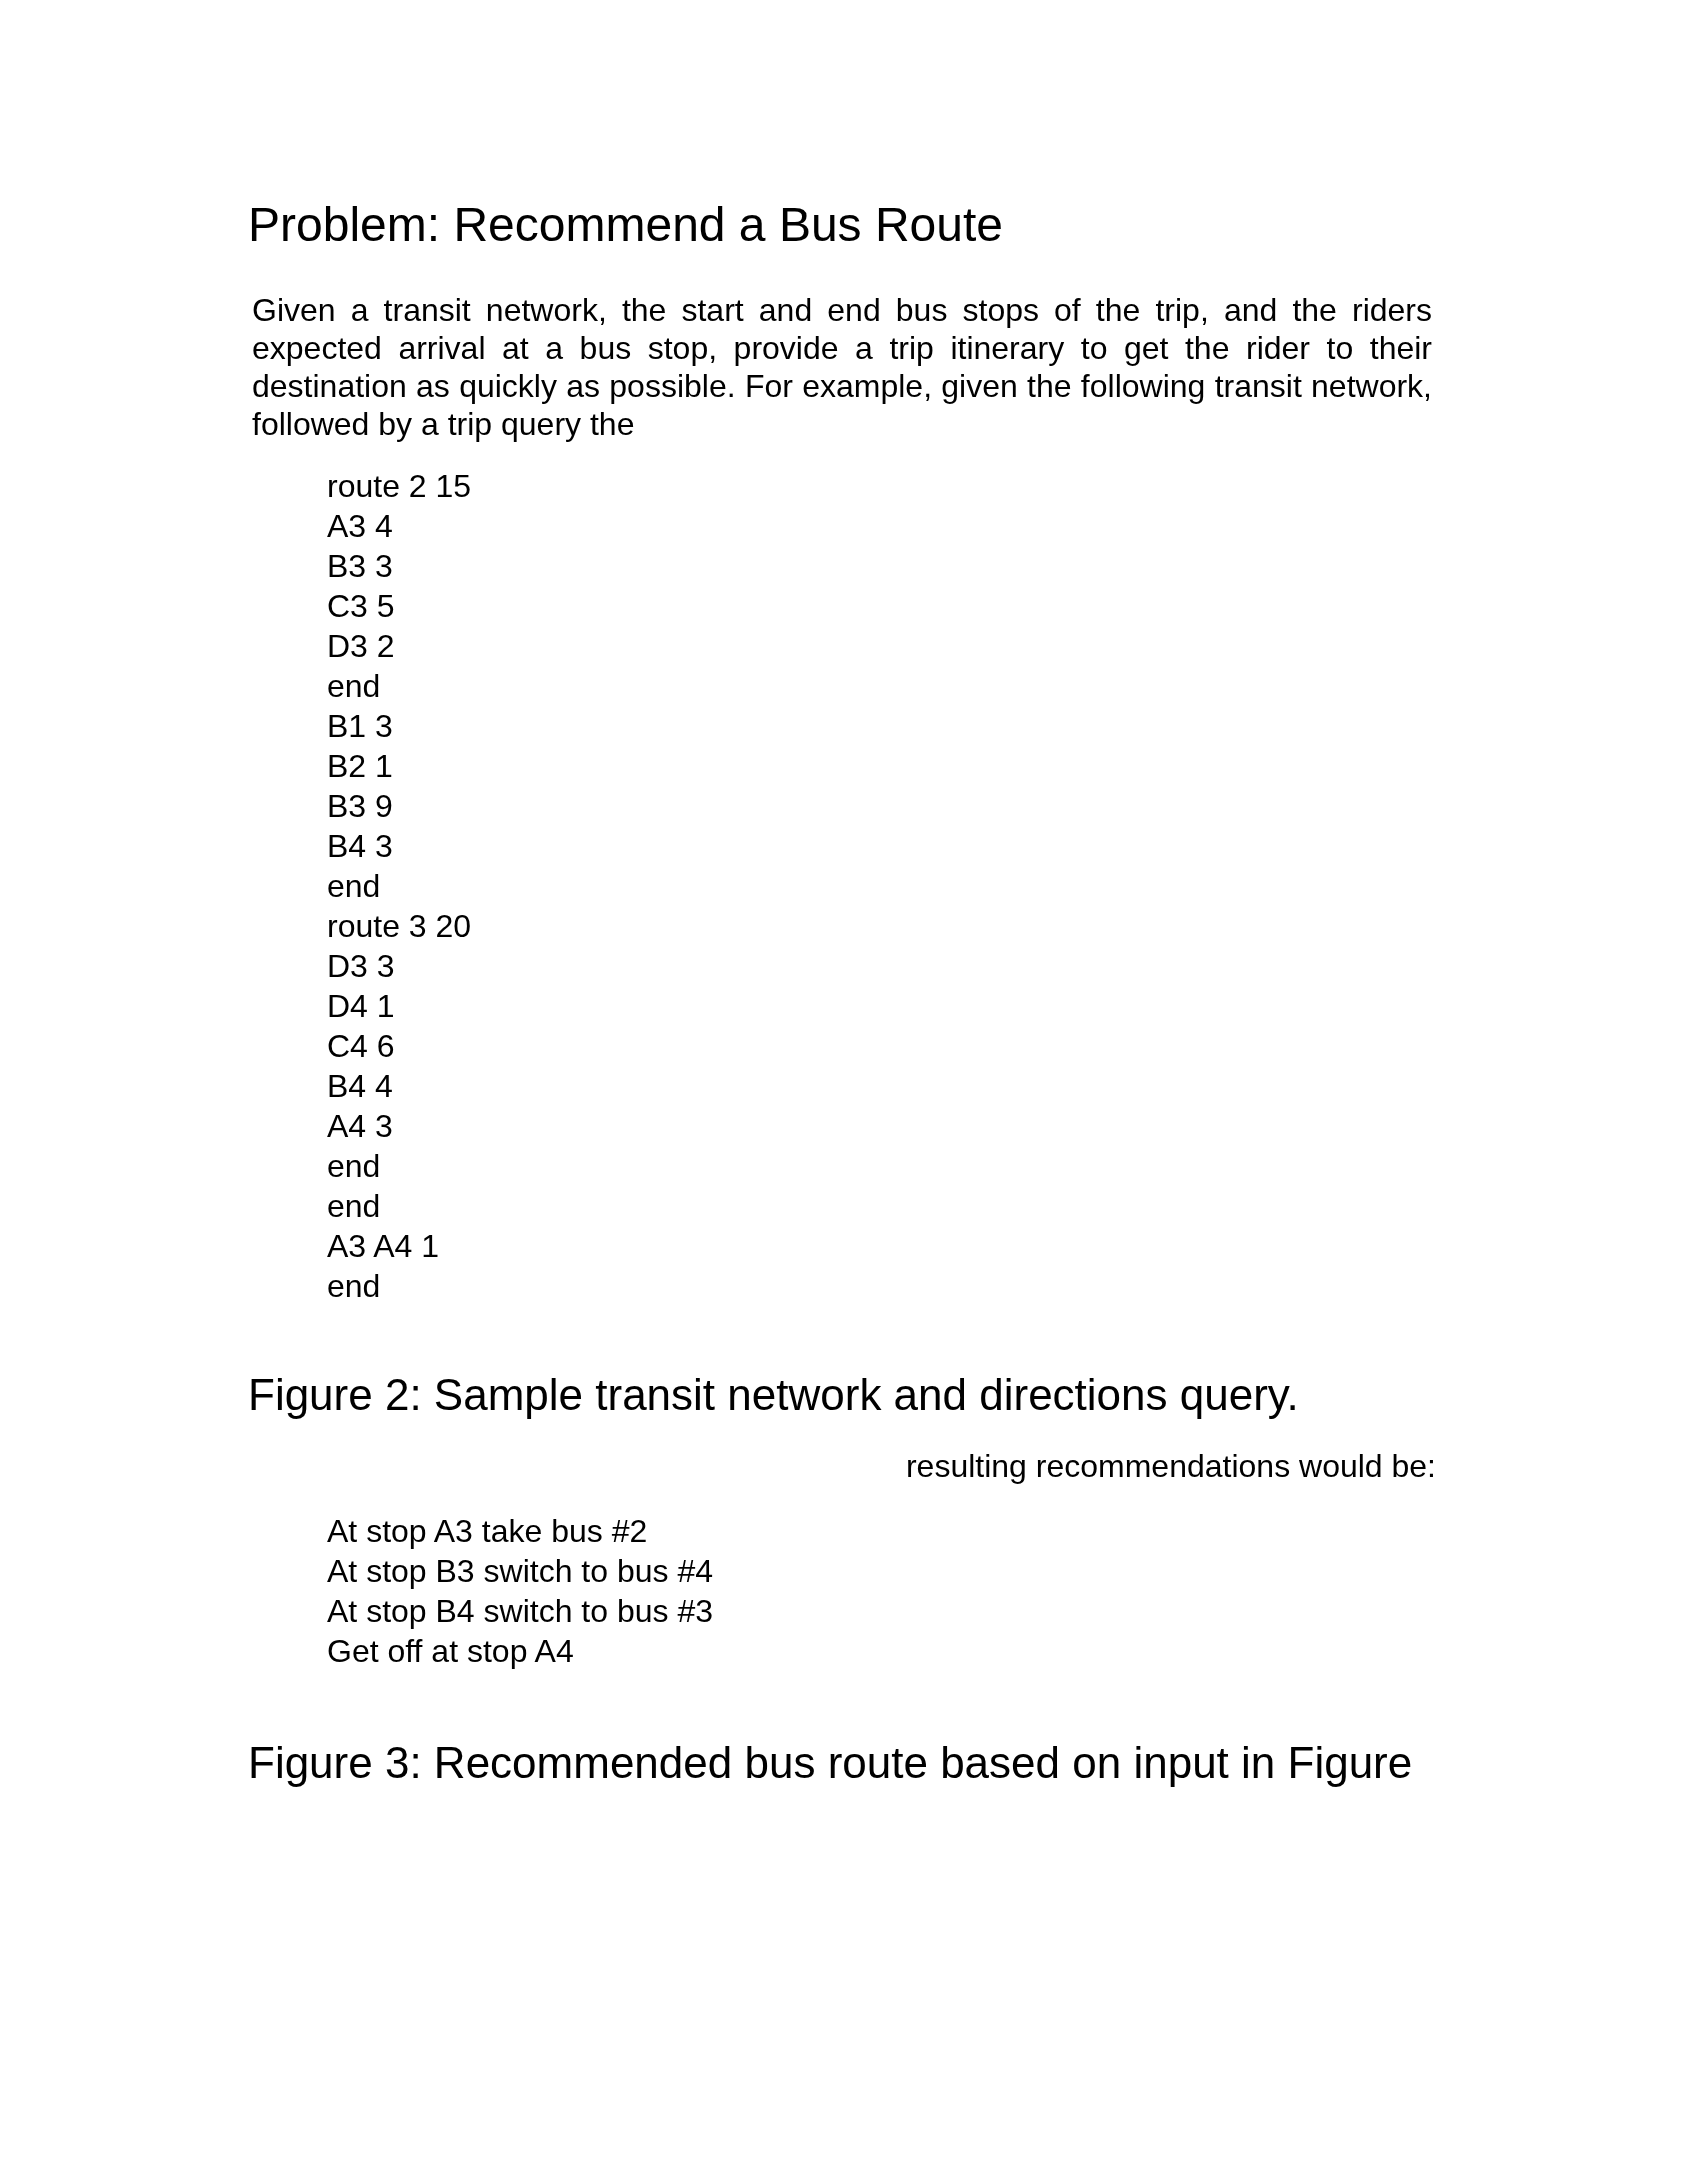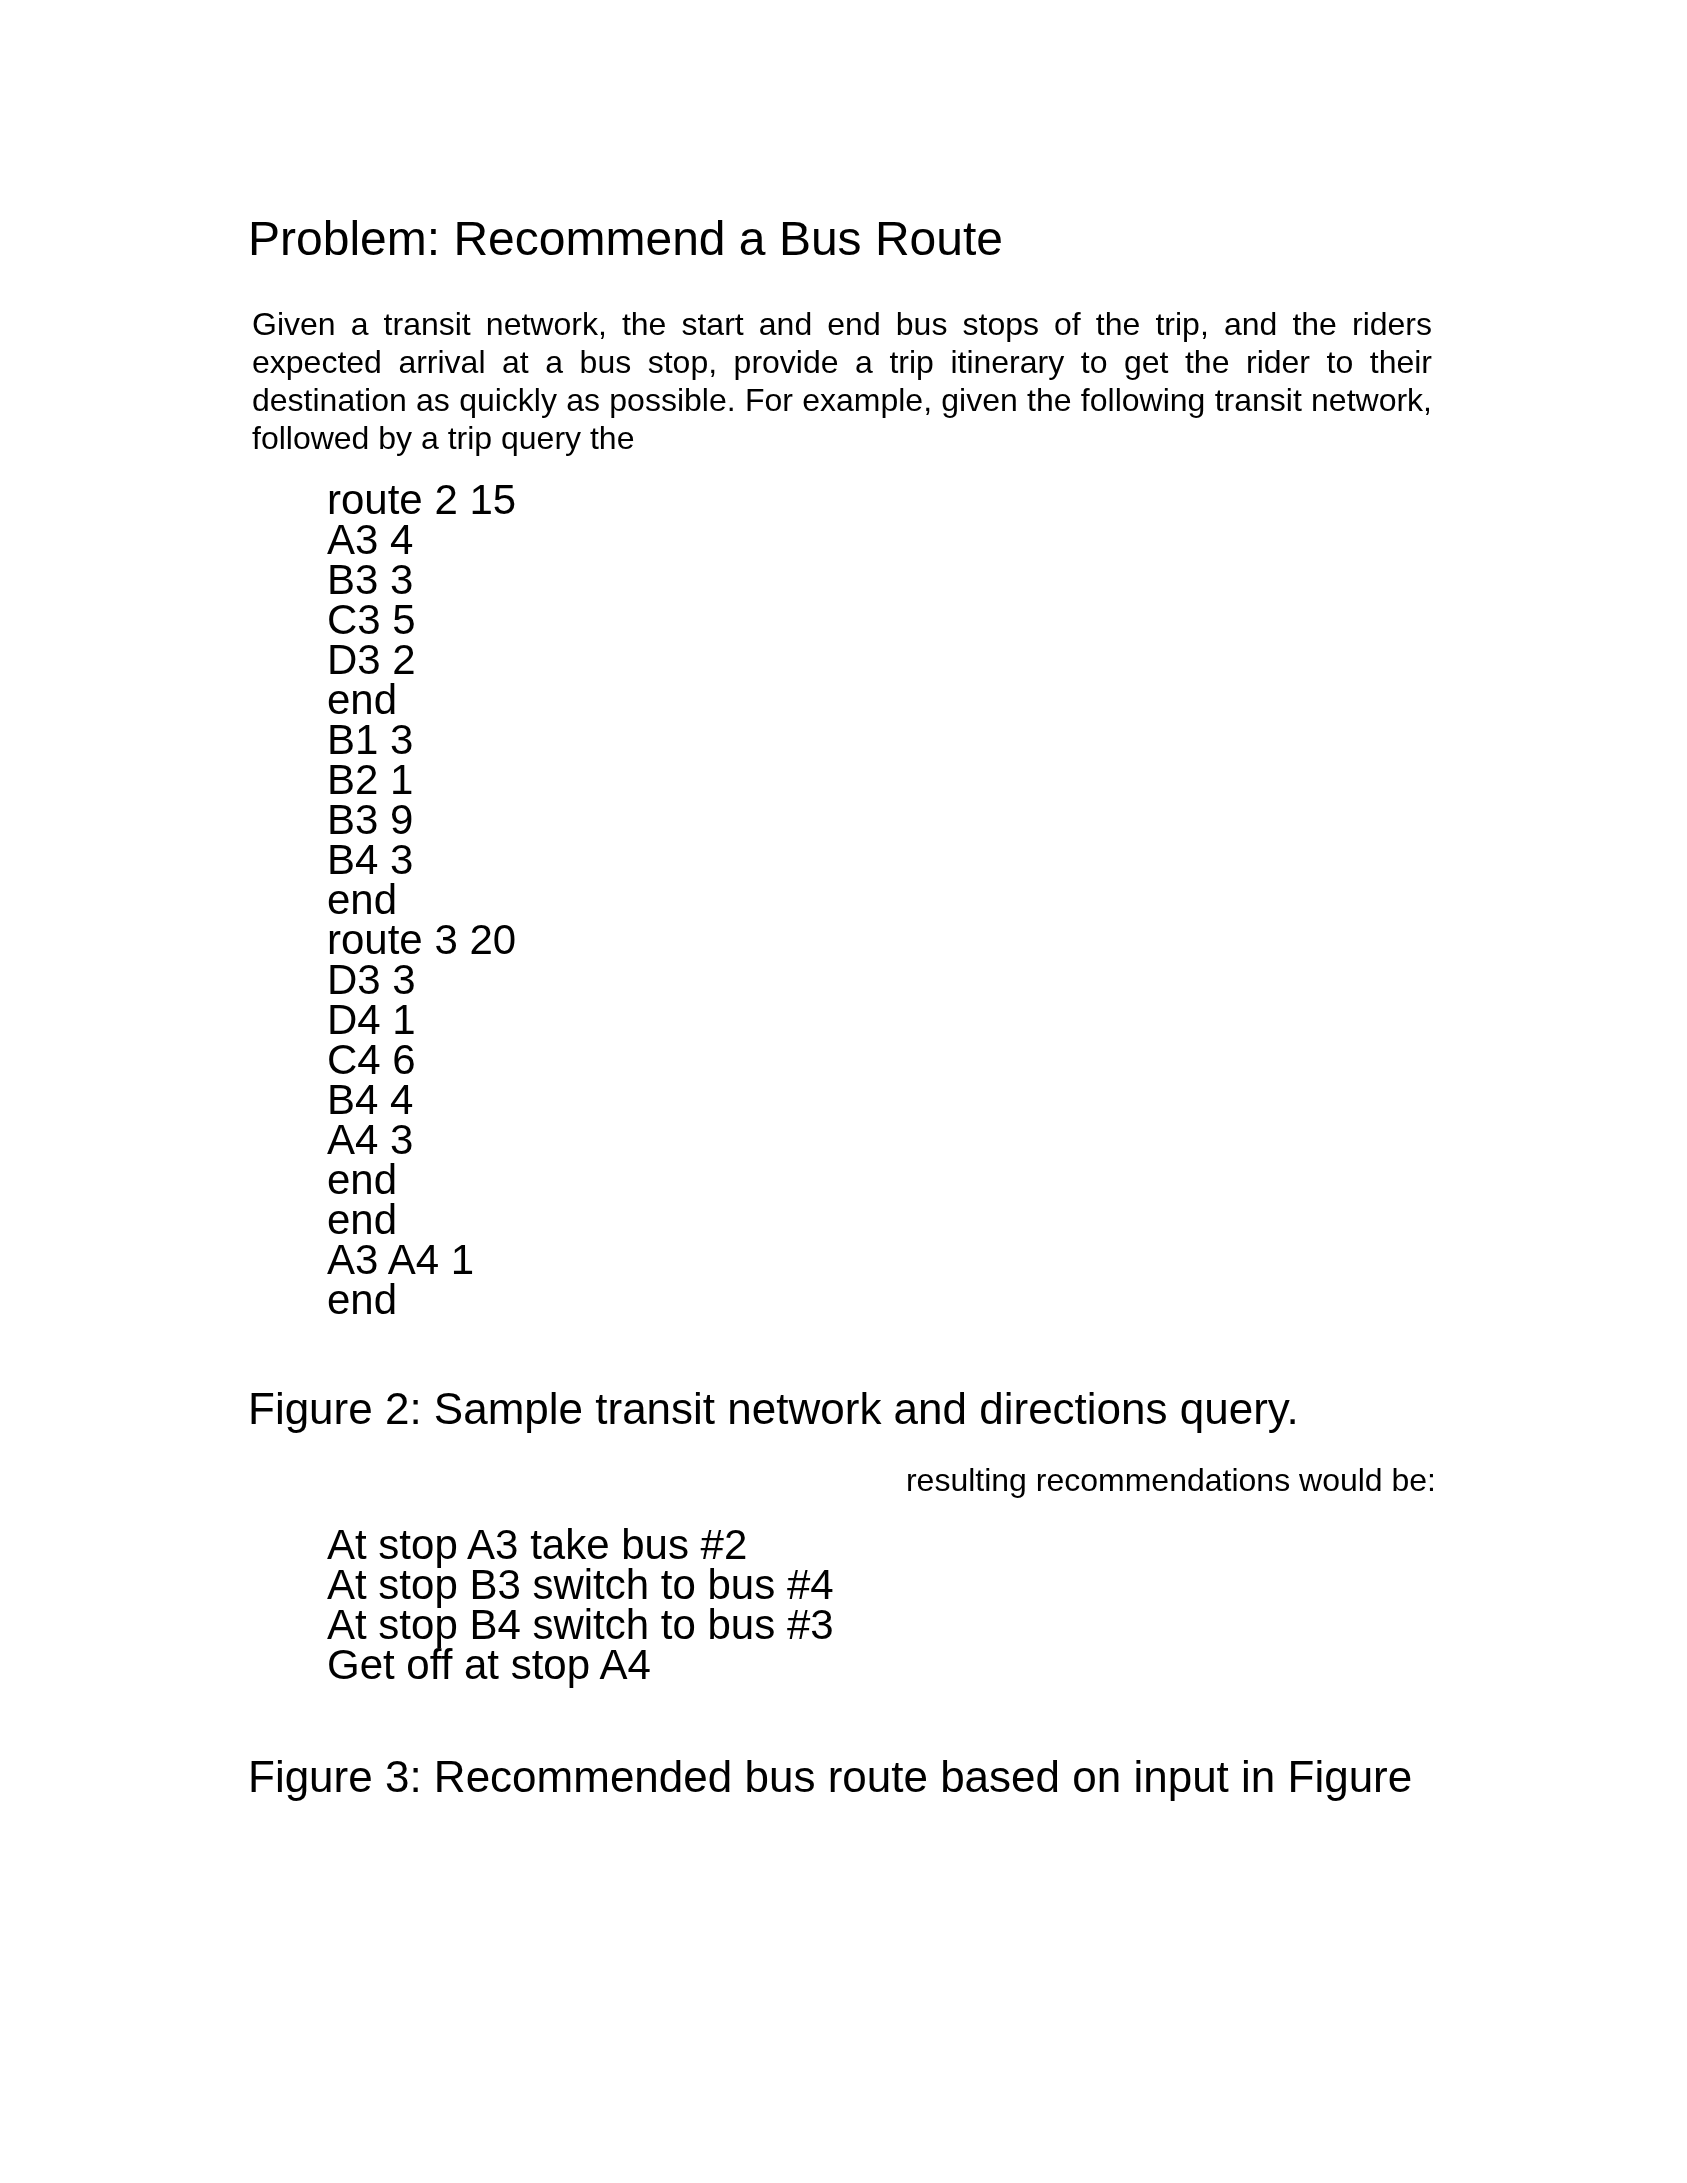--- a/index.html
+++ b/index.html
@@ -19,32 +19,32 @@
   .content {
     position: absolute;
     left: 248px;
     top: 198px;
     width: 1188px;
   }
   .doc-title {
     font-size: 48px;
     line-height: 50px;
     font-weight: 400;
-    margin: 16px 0 41px 0;
+    margin: 2px 0 41px 0;
     white-space: nowrap;
   }
   .body-par {
     font-size: 32px;
     line-height: 38px;
     margin: 4px;
     text-align: justify;
   }
   .listing {
     margin: 22.5px 0 0 79px;
-    font-size: 42px;
+    font-size: 32px;
     line-height: 40px;
   }
   .listing .listing-line {
     white-space: pre;
   }
   .figure-caption {
     font-size: 44px;
     line-height: 38px;
     text-align: left;
     margin: 70px 0 0 0;

